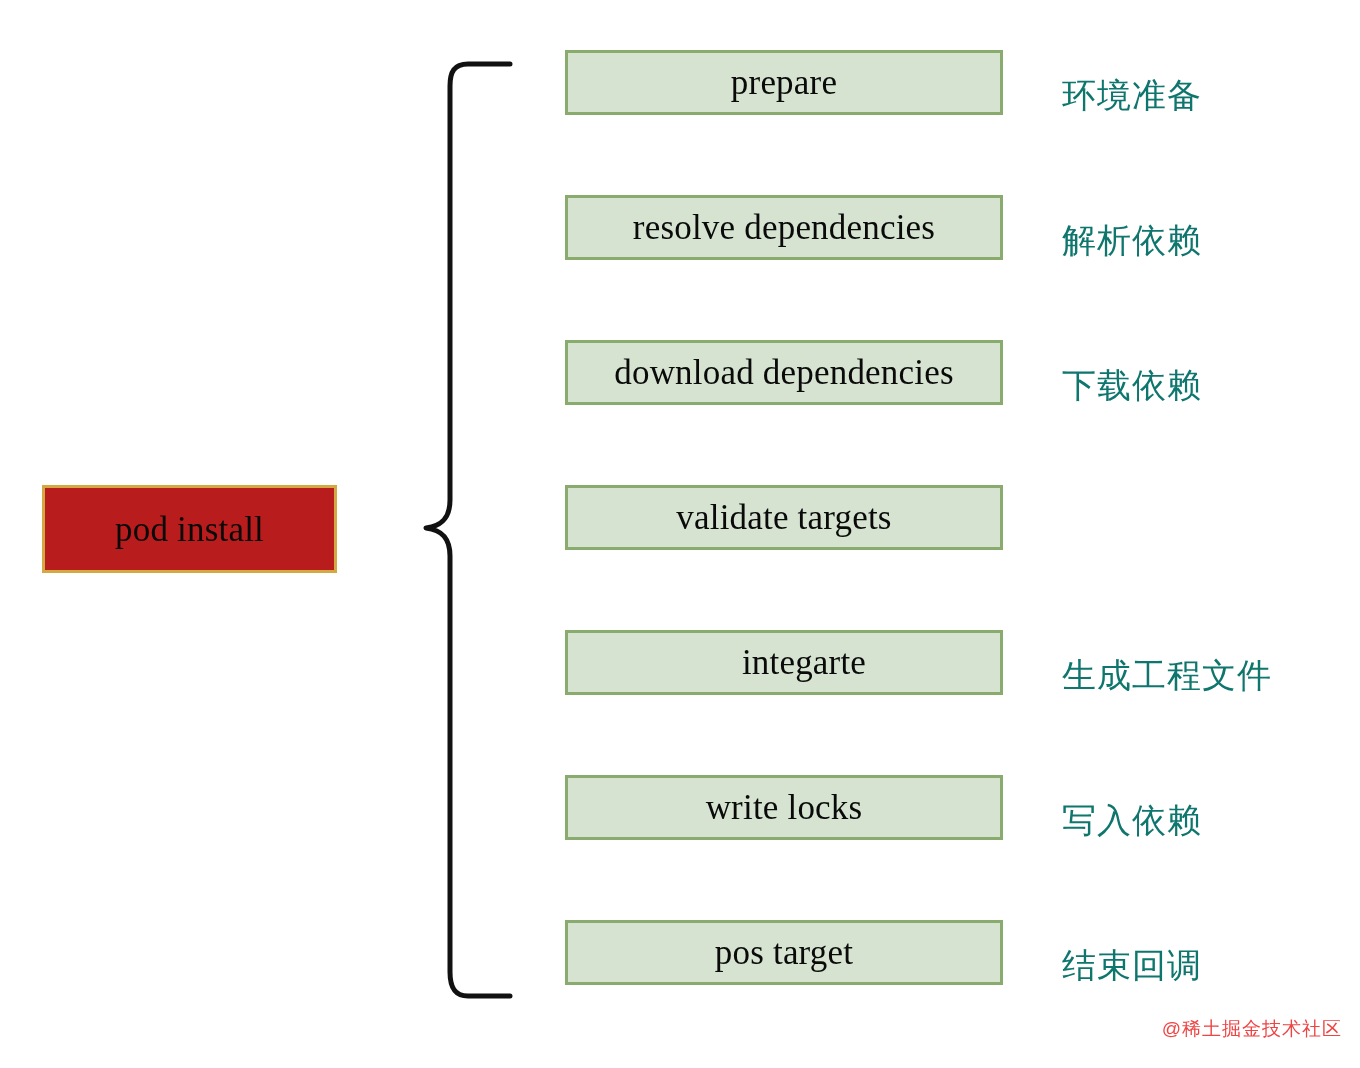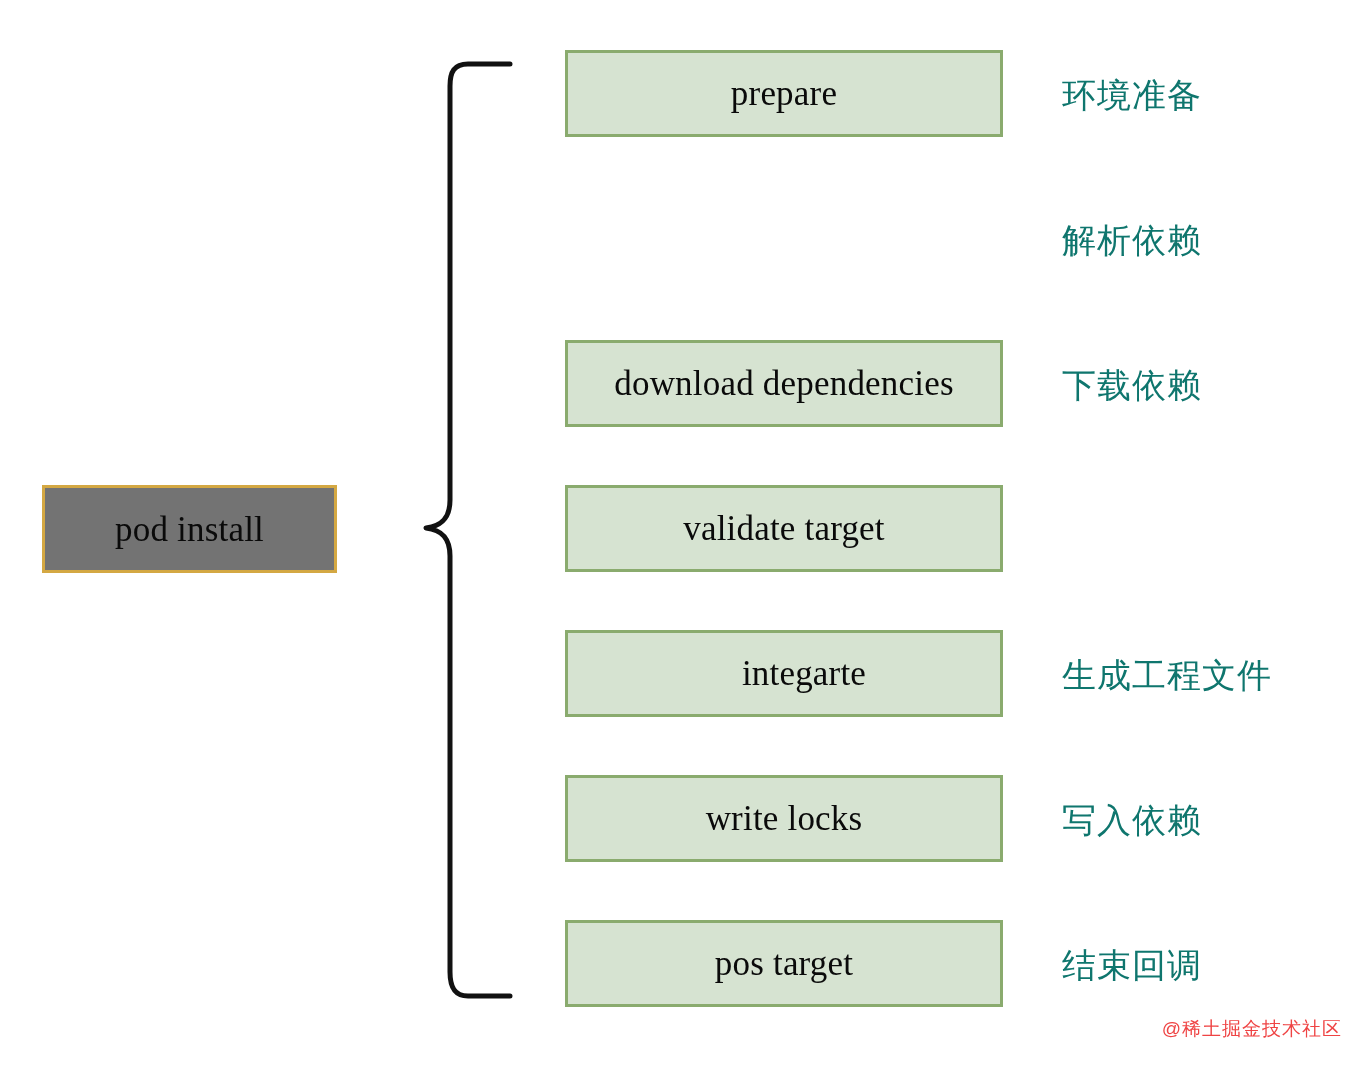--- a/index.html
+++ b/index.html
@@ -20,21 +20,21 @@
   }
 
   
   .root-node {
     position: absolute;
     left: 42px;
     top: 485px;
     width: 295px;
     height: 88px;
     box-sizing: border-box;
-    background: #737373;
+    background: #b91c1c;
     border: 3px solid #d4a843;
     display: flex;
     align-items: center;
     justify-content: center;
   }
   .root-node .node-text {
     font-family: "Liberation Serif", "DejaVu Serif", serif;
     font-size: 35px;
     color: #0a0a0a;
     line-height: 1;
@@ -49,21 +49,21 @@
     width: 130px;
     height: 940px;
     pointer-events: none;
   }
 
   
   .step-box {
     position: absolute;
     left: 565px;
     width: 438px;
-    height: 87px;
+    height: 65px;
     box-sizing: border-box;
     background: #d6e3d1;
     border: 3px solid #8aab6e;
     display: flex;
     align-items: center;
     justify-content: center;
   }
   .step-box .node-text {
     font-family: "Liberation Serif", "DejaVu Serif", serif;
     font-size: 35px;
@@ -120,33 +120,36 @@
              L 118 936" fill="none" stroke="#111111" stroke-width="5" stroke-linecap="round" stroke-linejoin="round"></path>
   </svg>
 
   <div class="step-box" style="top:50px;">
     <span class="node-text">prepare</span>
   </div>
   <div class="annotation" style="top:50px;">
     <span>环境准备</span>
   </div>
 
+  <div class="step-box" style="top:195px;">
+    <span class="node-text">resolve dependencies</span>
+  </div>
   <div class="annotation" style="top:195px;">
     <span>解析依赖</span>
   </div>
 
   <div class="step-box" style="top:340px;">
     <span class="node-text">download dependencies</span>
   </div>
   <div class="annotation" style="top:340px;">
     <span>下载依赖</span>
   </div>
 
   <div class="step-box" style="top:485px;">
-    <span class="node-text">validate target</span>
+    <span class="node-text">validate targets</span>
   </div>
 
   <div class="step-box" style="top:630px;padding-left:40px;">
     <span class="node-text">integarte</span>
   </div>
   <div class="annotation" style="top:630px;">
     <span>生成工程文件</span>
   </div>
 
   <div class="step-box" style="top:775px;">

